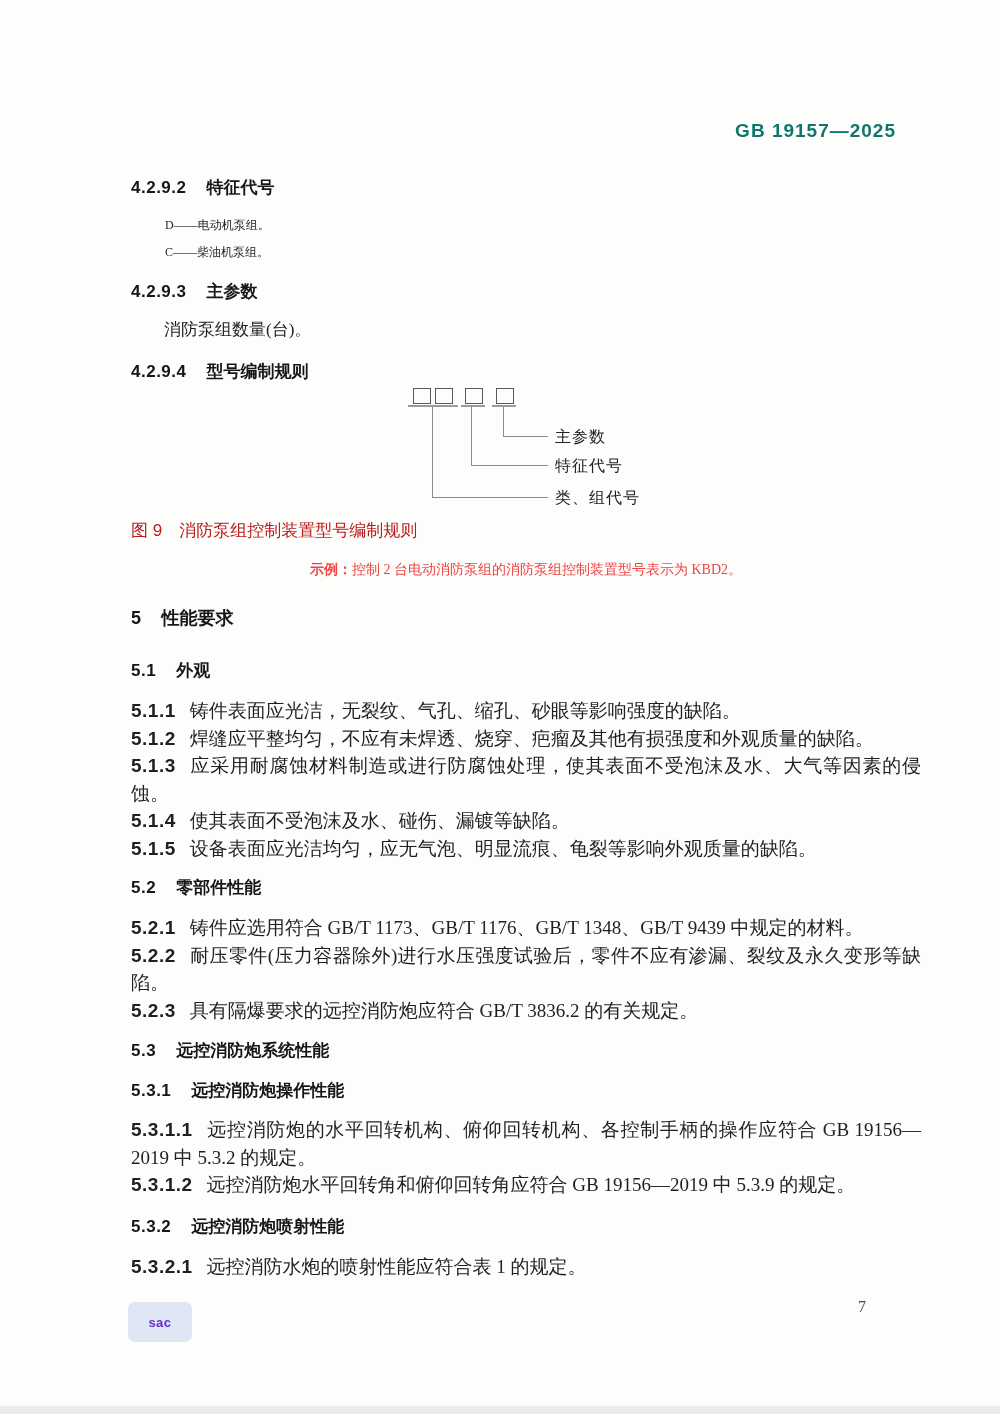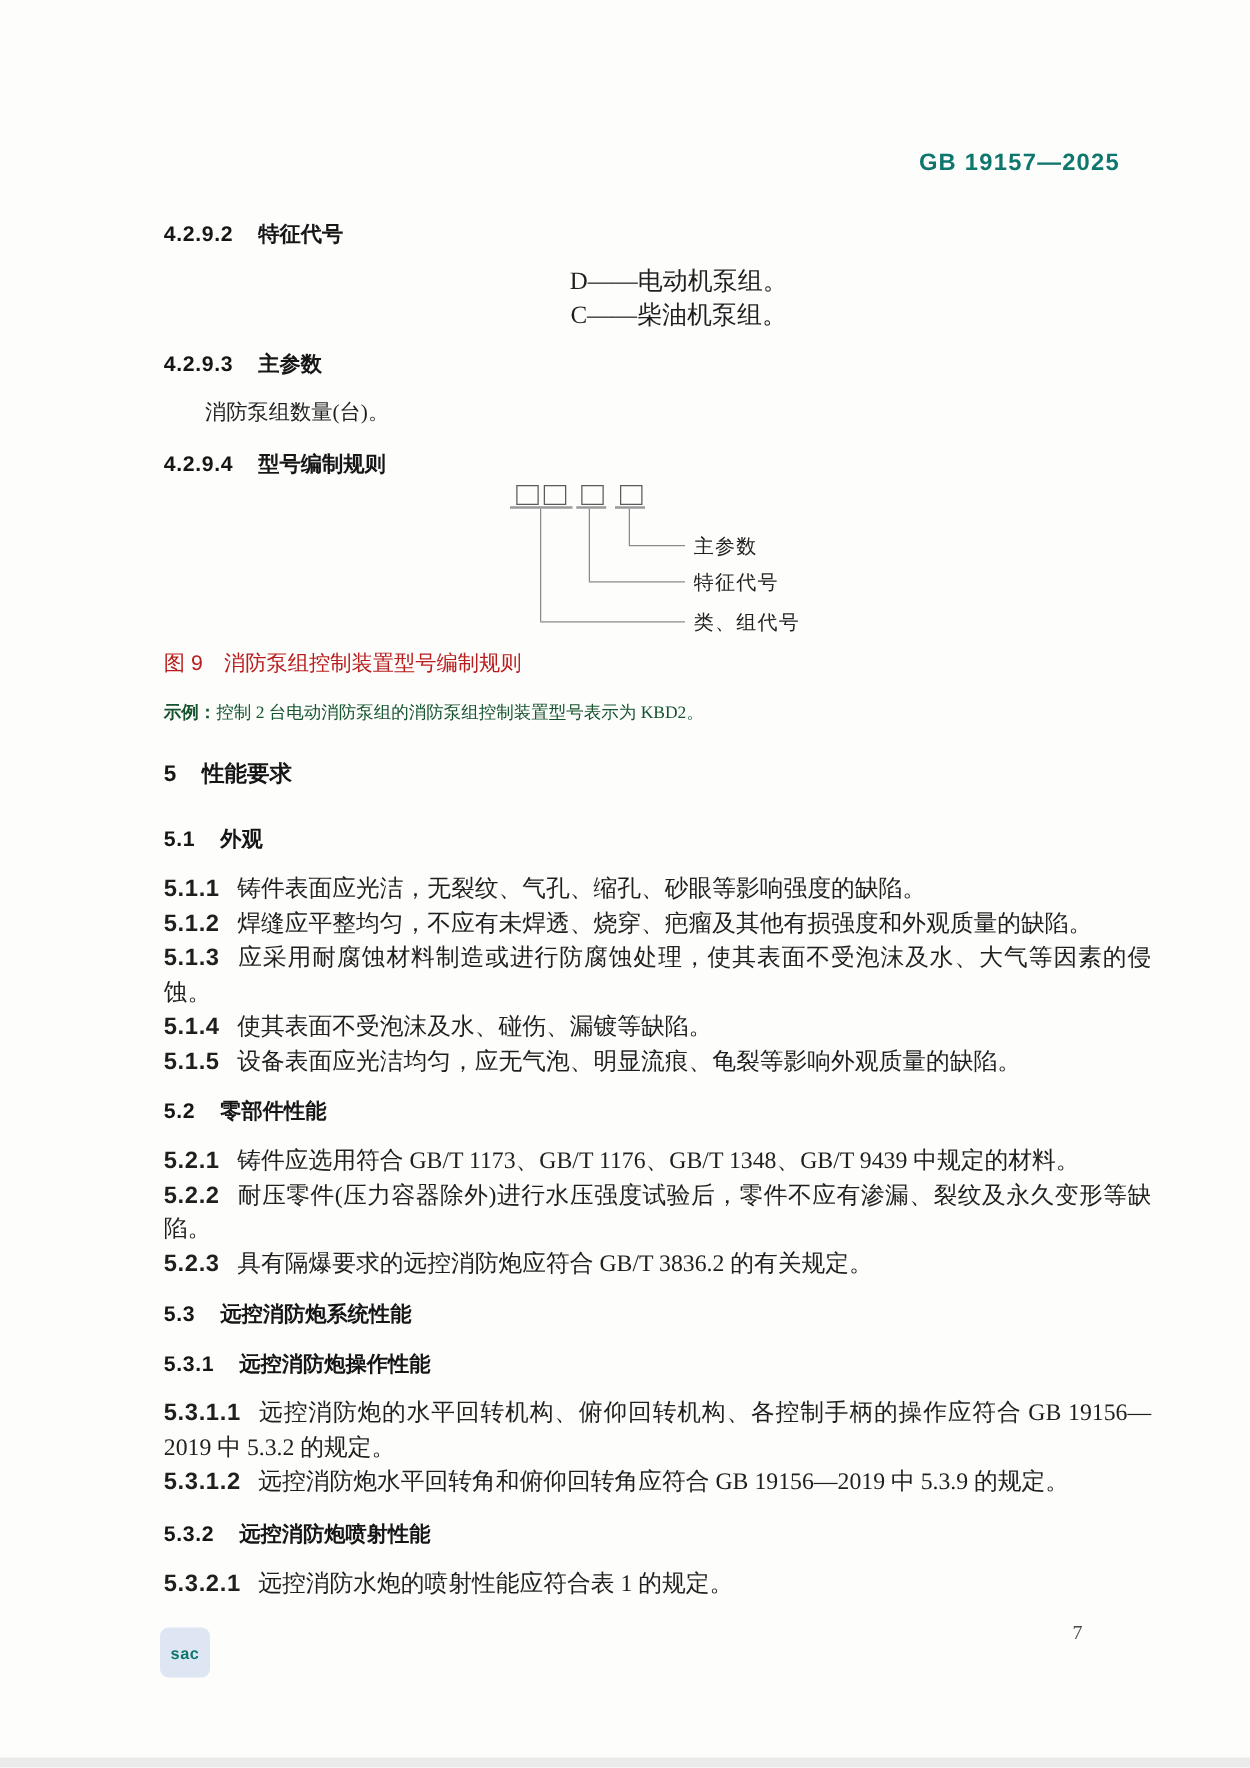--- a/index.html
+++ b/index.html
@@ -28,45 +28,45 @@
   }
   .h .num { margin-right:20px; letter-spacing:0.5px; }
   .h-chapter { font-size:18px; }
   
   .clause { font-size:19px; line-height:27.5px; margin:0; text-align:justify; }
   .clause .num {
     font-family:"Liberation Sans","DejaVu Sans",sans-serif;
     font-weight:bold; margin-right:14px; letter-spacing:0.5px;
   }
   .para { font-size:17px; line-height:24px; margin:0; padding-left:33px; }
-  .def  { font-size:20px; line-height:27px; margin:0; padding-left:34px;text-align:center; }
+  .def  { font-size:12px; line-height:27px; margin:0; padding-left:34px; }
   
   .mt-a { margin-top:14px; }
   .mt-b { margin-top:16px; }
   .mt-c { margin-top:20px; }
   
   .figure { position:relative; height:118px; margin-top:6px; }
   .fbox { position:absolute; width:16px; height:14px; border:1.5px solid #5a5a5a; background:#fdfdfc; }
   .fbase { position:absolute; height:2px; background:#9a9a9a; }
   .fline-v { position:absolute; width:1px; background:#8a8a8a; }
   .fline-h { position:absolute; height:1px; background:#8a8a8a; }
   .flabel { position:absolute; font-size:16px; color:#222; letter-spacing:1px; white-space:nowrap; }
   .figcaption {
     text-align:left;
     font-family:"Liberation Sans","DejaVu Sans",sans-serif;
     font-weight:normal; font-size:17px; color:#b91c1c;
     margin-top:13px;
   }
-  .example { font-size:14px; line-height:20px; margin-top:17px; color:#14532d; }
+  .example { font-size:14px; line-height:20px; margin-top:17px; color:#ef4444;text-align:center; }
   .example .ex-label { font-weight:bold; font-family:"Liberation Sans","DejaVu Sans",sans-serif; }
   
   .sac-logo {
     position:absolute; left:128px; top:1302px;
-    width:40px; height:40px; border-radius:7px;
-    background:#dde6f2; color:#0f766e;
+    width:64px; height:40px; border-radius:7px;
+    background:#dde6f2; color:#6d28d9;
     font-family:"Liberation Sans","DejaVu Sans",sans-serif;
     font-weight:bold; font-size:13px;
     display:flex; align-items:center; justify-content:center;
     letter-spacing:0.5px;
   }
   .page-number {
     position:absolute; left:858px; top:1298px;
     font-size:16px; color:#4a4a4a;
   }
   .bottom-strip {

